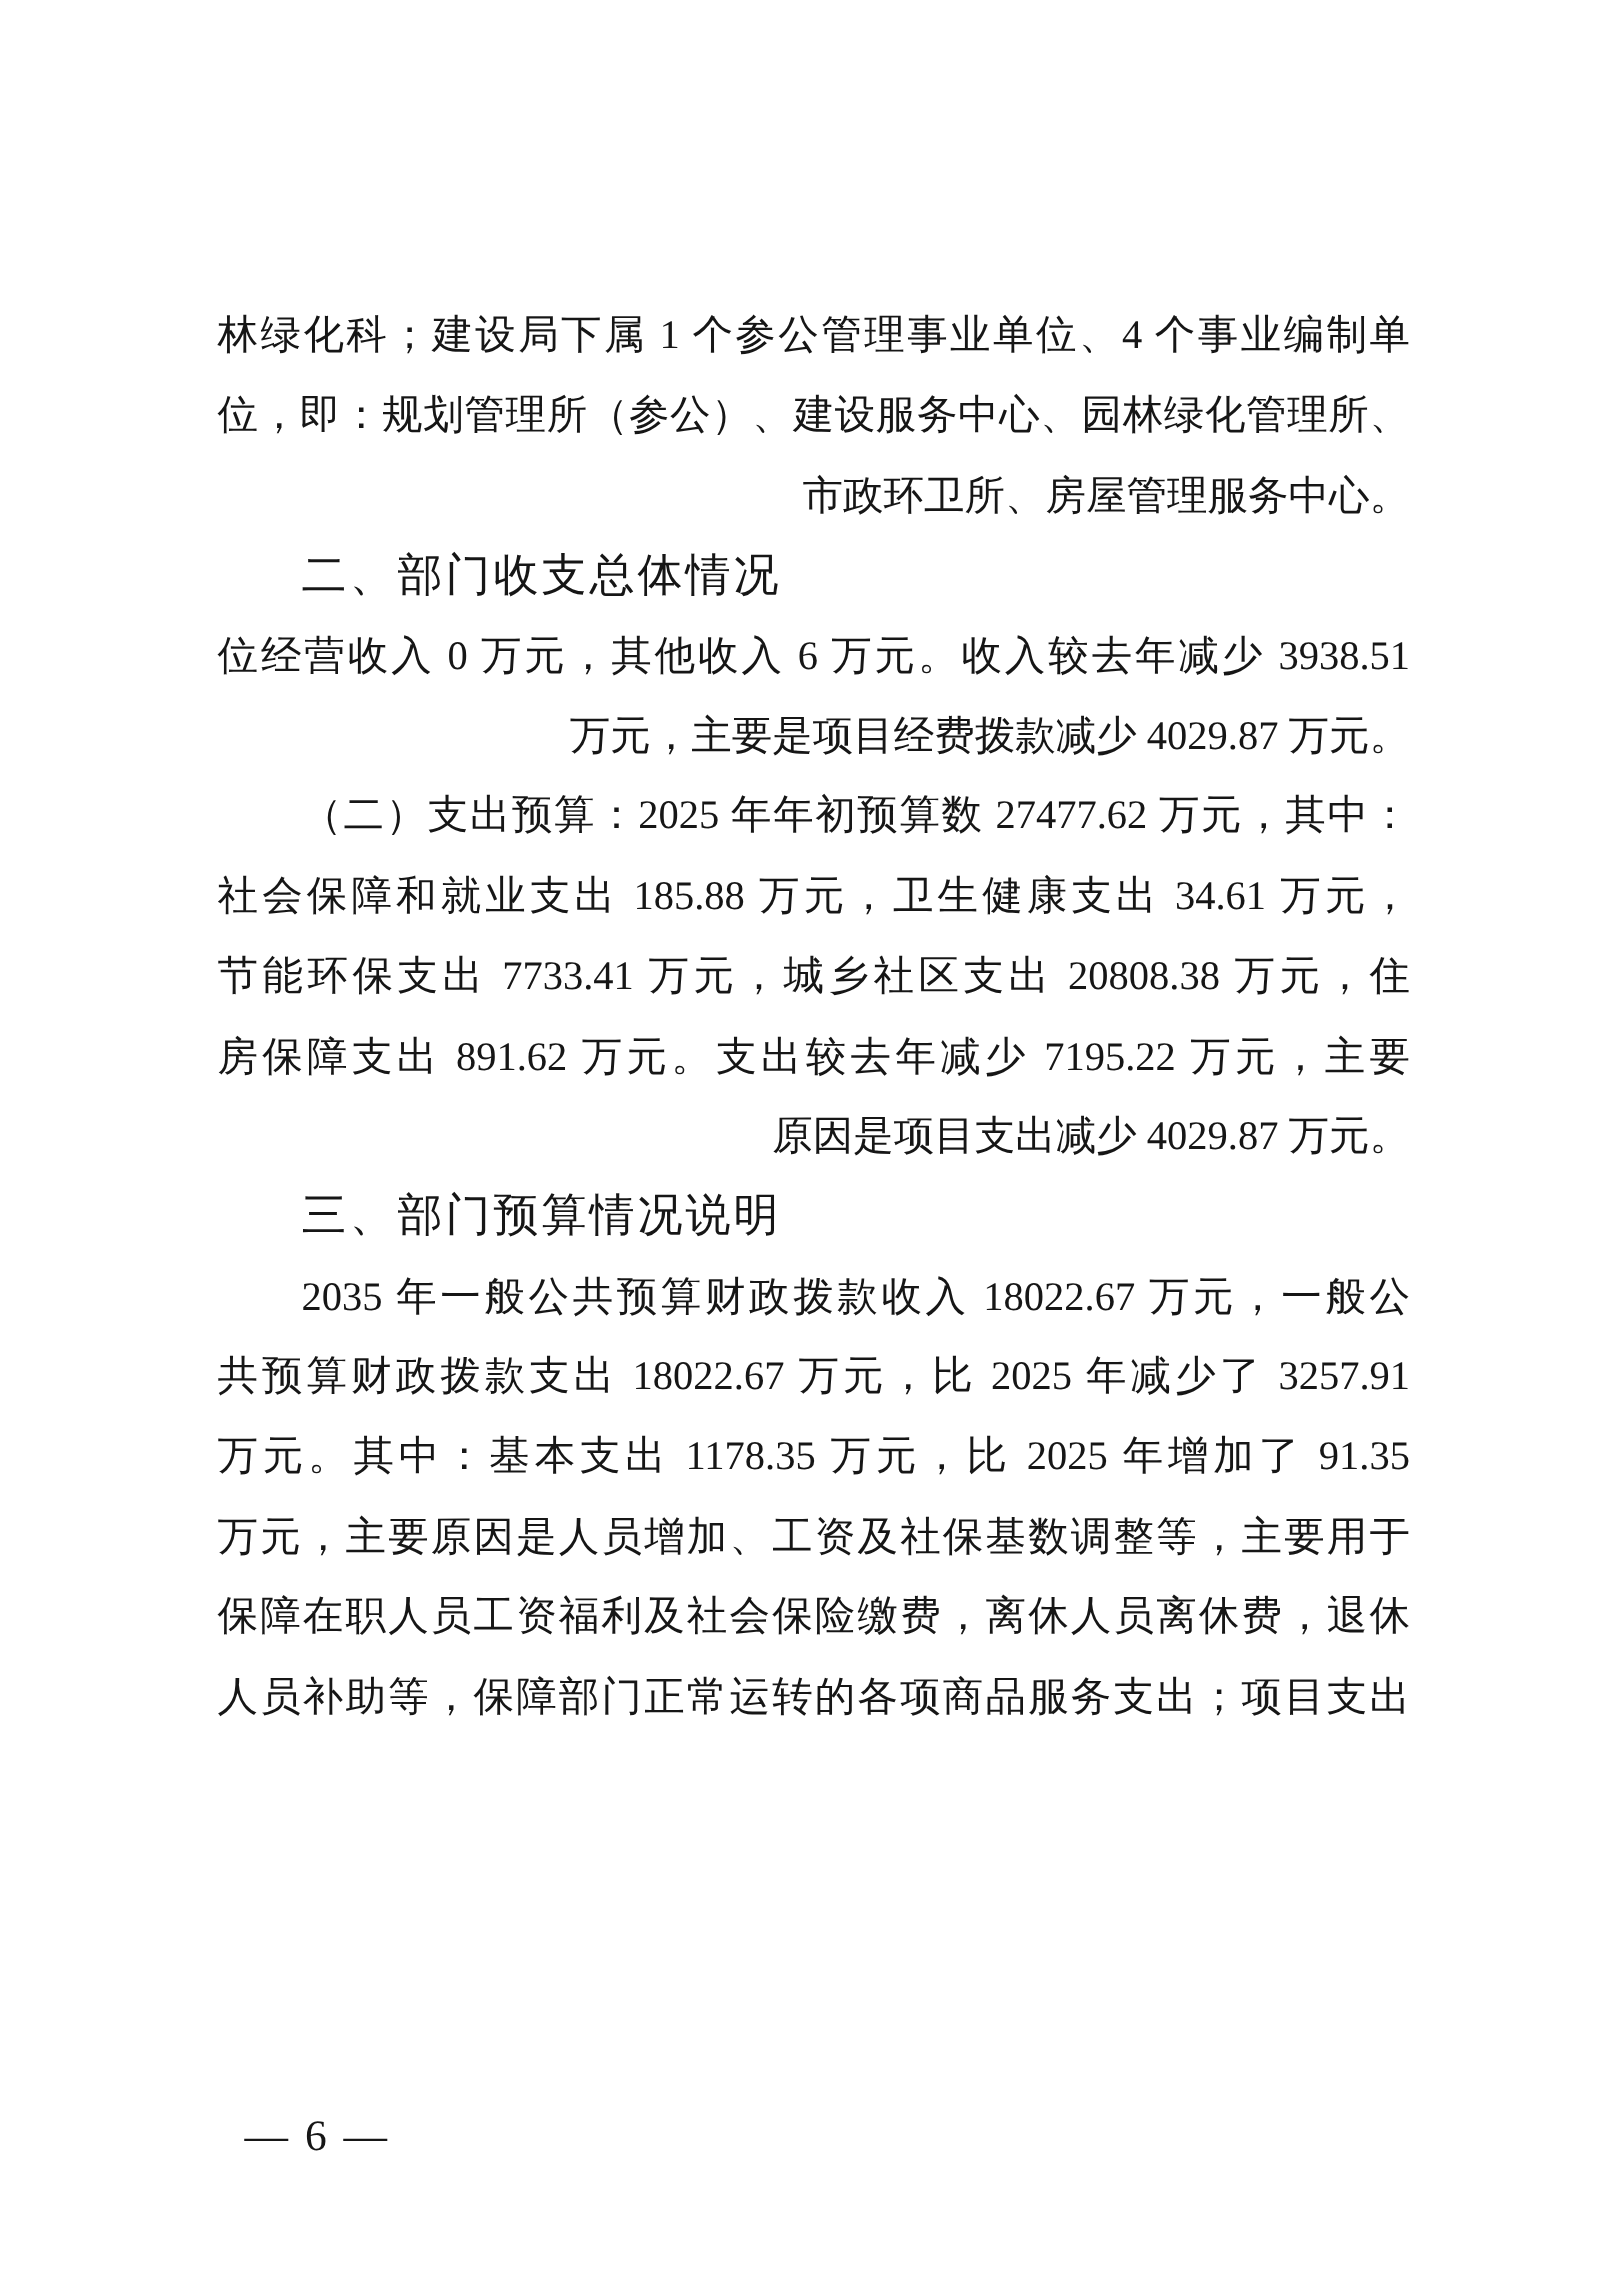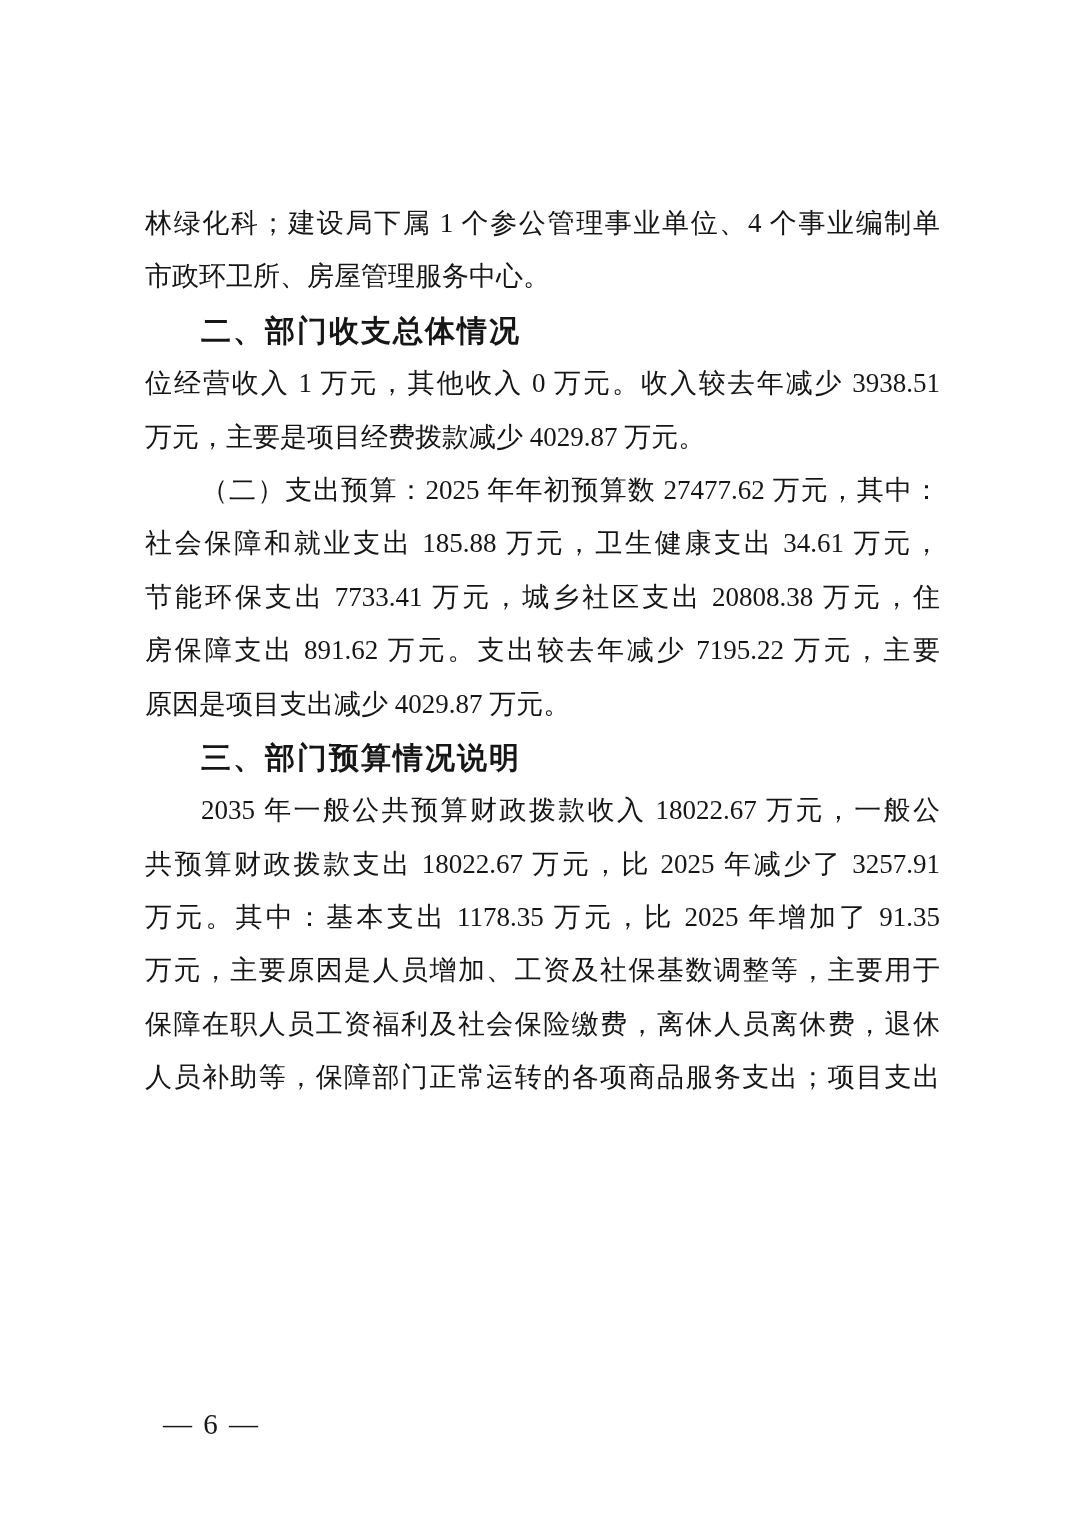--- a/index.html
+++ b/index.html
@@ -20,32 +20,32 @@
     position: absolute;
     left: 145px;
     top: 197px;
     width: 795px;
     font-size: 27px;
     line-height: 53.4px;
   }
   .line {
     height: 53.4px;
     overflow: visible;
-    text-align: left;
+    text-align: right;
   }
   .line.justify {
     text-align: justify;
     text-align-last: justify;
   }
   .line.indent {
     text-indent: 56px;
   }
   .line.heading {
     font-family: "Liberation Sans", "DejaVu Sans", sans-serif;
-    font-weight: 700;
+    font-weight: 400;
     font-size: 30px;
     letter-spacing: 2px;
     text-indent: 56px;
     text-align: center;
     text-align-last: left;
   }
   .footer {
     position: absolute;
     left: 163px;
     top: 1408px;
@@ -53,23 +53,24 @@
     letter-spacing: 2px;
     color: #161616;
   }
 </style>
 </head>
 <body>
 
 <div class="page" style="background: rgb(255, 255, 255); color: rgb(22, 22, 22);">
   <div class="textblock">
       <div class="line justify">林绿化科；建设局下属 1 个参公管理事业单位、4 个事业编制单</div>
+      <div class="line justify">位，即：规划管理所（参公）、建设服务中心、园林绿化管理所、</div>
       <div class="line">市政环卫所、房屋管理服务中心。</div>
       <div class="line heading">二、部门收支总体情况</div>
-      <div class="line justify">位经营收入 1 万元，其他收入 0 万元。收入较去年减少 3938.51</div>
+      <div class="line justify">位经营收入 0 万元，其他收入 6 万元。收入较去年减少 3938.51</div>
       <div class="line">万元，主要是项目经费拨款减少 4029.87 万元。</div>
       <div class="line justify indent">（二）支出预算：2025 年年初预算数 27477.62 万元，其中：</div>
       <div class="line justify">社会保障和就业支出 185.88 万元，卫生健康支出 34.61 万元，</div>
       <div class="line justify">节能环保支出 7733.41 万元，城乡社区支出 20808.38 万元，住</div>
       <div class="line justify">房保障支出 891.62 万元。支出较去年减少 7195.22 万元，主要</div>
       <div class="line">原因是项目支出减少 4029.87 万元。</div>
       <div class="line heading">三、部门预算情况说明</div>
       <div class="line justify indent">2035 年一般公共预算财政拨款收入 18022.67 万元，一般公</div>
       <div class="line justify">共预算财政拨款支出 18022.67 万元，比 2025 年减少了 3257.91</div>
       <div class="line justify">万元。其中：基本支出 1178.35 万元，比 2025 年增加了 91.35</div>

